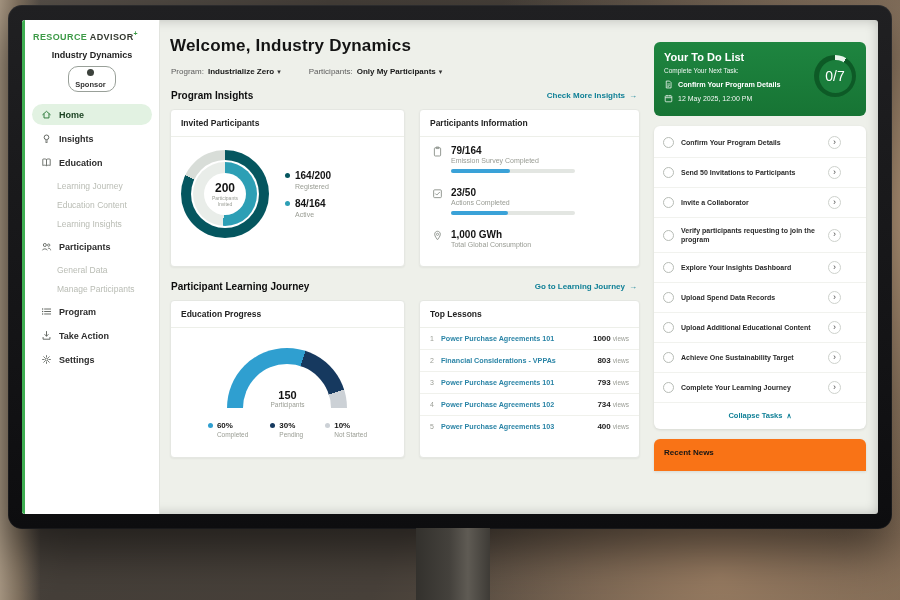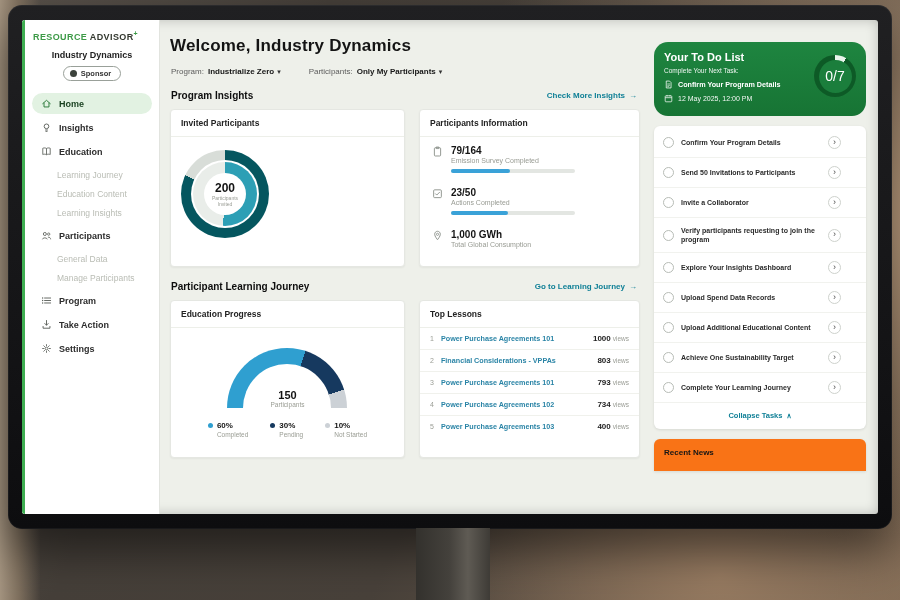--- a/index.html
+++ b/index.html
@@ -17,21 +17,21 @@
   .screen{position:absolute;left:14px;top:15px;width:856px;height:494px;background:#eef0ea;border-radius:3px;overflow:hidden;
     box-shadow:inset 0 0 12px rgba(0,0,0,.22);}
 
   
   .sidebar{position:absolute;left:0;top:0;bottom:0;width:138px;background:#fff;box-sizing:border-box;
     border-right:1px solid #e2e4df;border-left:3px solid #3fae52;}
   .logo{padding:10px 6px 2px 8px;font-size:9px;font-weight:bold;letter-spacing:.4px;white-space:nowrap;}
   .logo .res{color:#3d9a47;} .logo .adv{color:#33382f;margin-top:44px;} .logo .plus{color:#3d9a47;font-size:7px;vertical-align:super;}
   .org{text-align:center;font-size:9px;font-weight:bold;color:#222;margin-top:6px;}
   .badge{margin:6px auto 2px;width:fit-content;border:1px solid #99a099;border-radius:10px;padding:2px 9px 2px 6px;
-    font-size:7.5px;font-weight:bold;color:#333;display:flex;align-items:center;gap:4px;}
+    font-size:7.5px;font-weight:bold;color:#333;display:flex;align-items:center;gap:4px;flex-direction:column;}
   .badge-dot{width:7px;height:7px;border-radius:50%;background:#3c423c;box-shadow:inset 0 0 0 1.5px #fff0;}
   .nav{margin-top:12px;}
   .nav-item{display:flex;align-items:center;gap:7px;padding:5px 9px;font-size:9px;font-weight:bold;color:#2d2d2d;
     margin:3px 7px;border-radius:12px;cursor:pointer;}
   .nav-item.active{background:#e2f2e2;color:#173f1e;}
   .nav-item.active .nicon{color:#2c7a3a;}
   .nicon{width:11px;height:11px;color:#555a54;display:inline-flex;flex-shrink:0;}
   .nicon svg{width:100%;height:100%;display:block;}
   .nav-sub{padding:4.5px 9px 4.5px 32px;font-size:8.5px;color:#b9bcb4;cursor:pointer;}
 
@@ -95,21 +95,21 @@
   
   .lesson-row{display:flex;align-items:center;padding:6px 10px;border-bottom:1px solid #f0f1ec;}
   .lesson-row:last-child{border-bottom:none;}
   .lesson-num{font-size:7px;color:#9a9d95;width:11px;flex-shrink:0;}
   .lesson-title{font-size:7.2px;font-weight:bold;color:#2a84a6;flex:1;cursor:pointer;}
   .lesson-views{font-size:8px;font-weight:bold;color:#1d1d1d;white-space:nowrap;}
   .views-suffix{font-size:6.5px;color:#9a9d95;font-weight:normal;margin-left:2px;}
 
   
   .rightpanel{position:absolute;left:632px;top:0;width:212px;}
-  .todo-green{margin-top:22px;background:linear-gradient(180deg,#1e8540,#177434);border-radius:14px;
+  .todo-green{margin-top:22px;background:linear-gradient(180deg,#1e8540,#177434);border-radius:6px;
     padding:9px 70px 10px 10px;color:#fff;position:relative;min-height:74px;box-sizing:border-box;}
   .todo-title{font-size:11px;font-weight:bold;}
   .todo-sub{font-size:6.5px;opacity:.92;margin-top:4px;}
   .todo-next{display:flex;gap:5px;font-size:7.2px;font-weight:bold;margin-top:6px;align-items:flex-start;}
   .todo-date{display:flex;gap:5px;font-size:7px;margin-top:5px;opacity:.95;align-items:center;}
   .ticon{width:9px;height:9px;flex-shrink:0;display:inline-flex;}
   .ticon svg{width:100%;height:100%;display:block;}
   .todo-ring{position:absolute;right:10px;top:13px;width:42px;height:42px;border-radius:50%;
     background:conic-gradient(#e9f5ec 0 9%,#0d5a26 9% 100%);display:flex;align-items:center;justify-content:center;}
   .todo-ring-inner{width:33px;height:33px;border-radius:50%;background:#1b7e3c;display:flex;align-items:center;
@@ -256,20 +256,36 @@
             <div class="donut-wrap">
               <div class="donut" style="--outer: 82; --inner: 51;">
                 <div class="ring-outer"></div>
                 <div class="ring-gap"></div>
                 <div class="ring-inner"></div>
                 <div class="donut-hole">
                   <div class="donut-value">200</div>
                   <div class="donut-label">Participants Invited</div>
                 </div>
               </div>
+              <div class="donut-legend">
+                <div class="leg-item">
+                  <div class="leg-top">
+                    <span class="leg-dot dot-outer"></span>
+                    <span>164/200</span>
+                  </div>
+                  <div class="leg-label">Registered</div>
+                </div>
+                <div class="leg-item">
+                  <div class="leg-top">
+                    <span class="leg-dot dot-inner"></span>
+                    <span>84/164</span>
+                  </div>
+                  <div class="leg-label">Active</div>
+                </div>
+              </div>
             </div>
           </div>
 
           <div class="card card-pinfo">
             <div class="card-title">Participants Information</div>
             <div class="stat-row">
               <span class="stat-icon">
                   <svg viewBox="0 0 12 12">
                     <rect x="2.6" y="1.9" width="6.8" height="9" rx="1" fill="none" stroke="currentColor" stroke-width="1"></rect>
                     <path d="M4.5 1.1 H7.5 V2.8 H4.5 Z" fill="none" stroke="currentColor" stroke-width=".9"></path>

